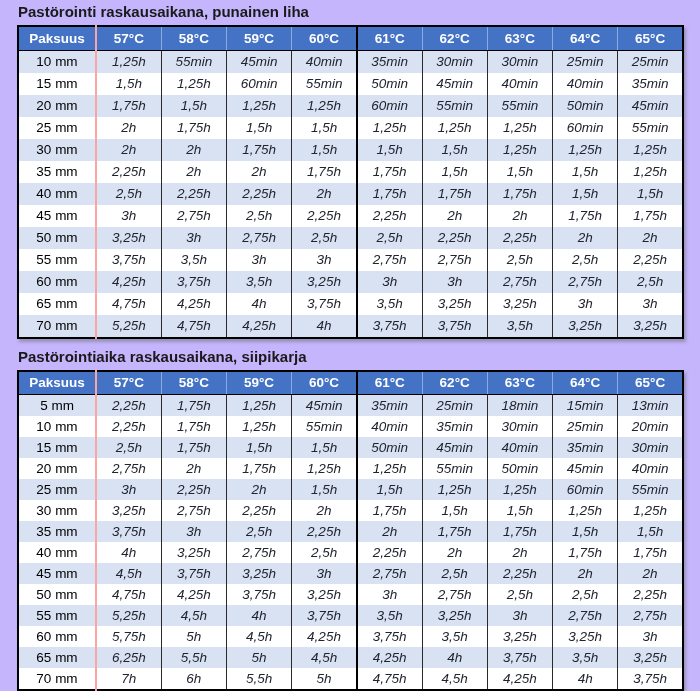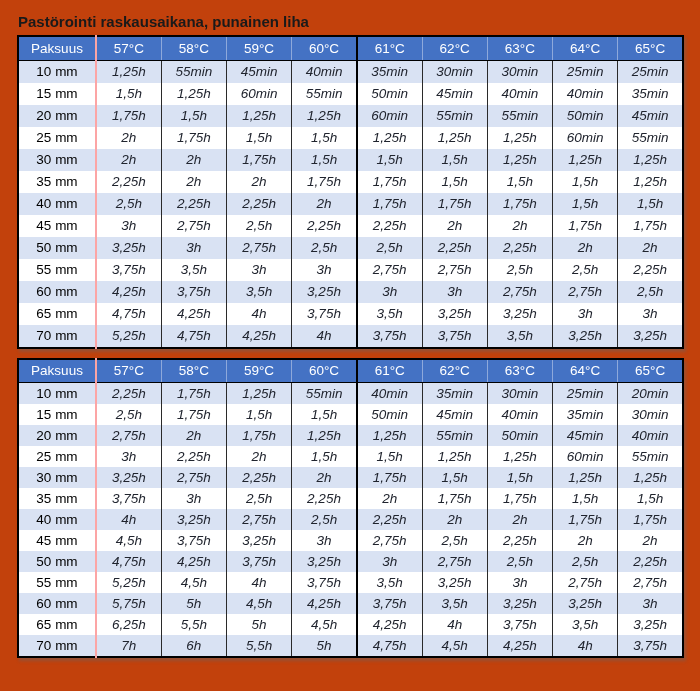--- a/index.html
+++ b/index.html
@@ -4,22 +4,22 @@
 <style>
   * { margin: 0; padding: 0; box-sizing: border-box; }
   html, body {
     width: 700px;
     background: #ffffff;
     font-family: "Liberation Sans", sans-serif;
   }
   .page {
     width: 700px;
     height: 691px;
-    padding: 12px 16px 0 17px;
-    background: #c2410c;
+    padding: 2px 16px 0 17px;
+    background: #c4b5fd;
   }
   .table-block { margin-bottom: 9px; }
   .table-title {
     font-size: 15px;
     font-weight: 700;
     color: #1a1a1a;
     margin: 1px 0 4px 1px;
     line-height: 18px;
   }
   table.pasteur {
@@ -29,21 +29,21 @@
     border: 2px solid #000000;
     box-shadow: 2px 3px 3px rgba(100,100,100,0.45);
     background: #ffffff;
   }
   table.pasteur th:first-child,
   table.pasteur td:first-child { width: 78px; }
 
   table.pasteur thead th {
     background: #4472C4;
     color: #ffffff;
-    font-weight: 400;
+    font-weight: 700;
     font-size: 13.5px;
     text-align: center;
     vertical-align: middle;
     border-left: 1px solid #8EA9DB;
     border-bottom: 1px solid #000000;
     padding: 0;
   }
   table.pasteur thead th:first-child { border-left: none; }
 
   table.pasteur tbody td {
@@ -251,37 +251,50 @@
             <td>3,75h</td>
             <td>3,5h</td>
             <td>3,25h</td>
             <td>3,25h</td>
           </tr>
         </tbody>
       </table>
   </section>
 
   <section class="table-block">
+    <h2 class="table-title">Pastörointiaika raskausaikana, siipikarja</h2>
     <table class="pasteur t2">
         <thead>
           <tr>
             <th>Paksuus</th>
             <th class="first-temp">57°C</th>
             <th>58°C</th>
             <th>59°C</th>
             <th>60°C</th>
             <th class="group-sep">61°C</th>
             <th>62°C</th>
             <th>63°C</th>
             <th>64°C</th>
             <th>65°C</th>
           </tr>
         </thead>
         <tbody>
           <tr>
+            <td>5 mm</td>
+            <td class="first-temp">2,25h</td>
+            <td>1,75h</td>
+            <td>1,25h</td>
+            <td>45min</td>
+            <td class="group-sep">35min</td>
+            <td>25min</td>
+            <td>18min</td>
+            <td>15min</td>
+            <td>13min</td>
+          </tr>
+          <tr>
             <td>10 mm</td>
             <td class="first-temp">2,25h</td>
             <td>1,75h</td>
             <td>1,25h</td>
             <td>55min</td>
             <td class="group-sep">40min</td>
             <td>35min</td>
             <td>30min</td>
             <td>25min</td>
             <td>20min</td>

